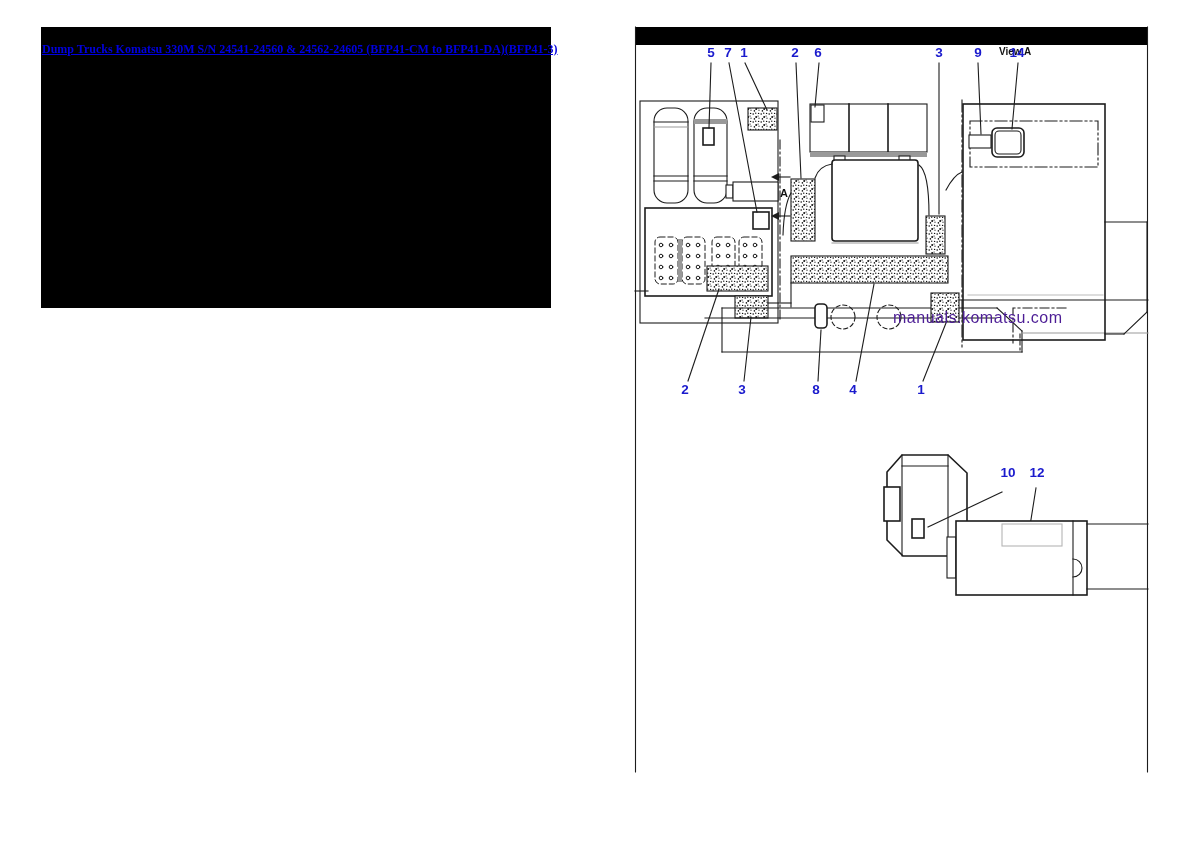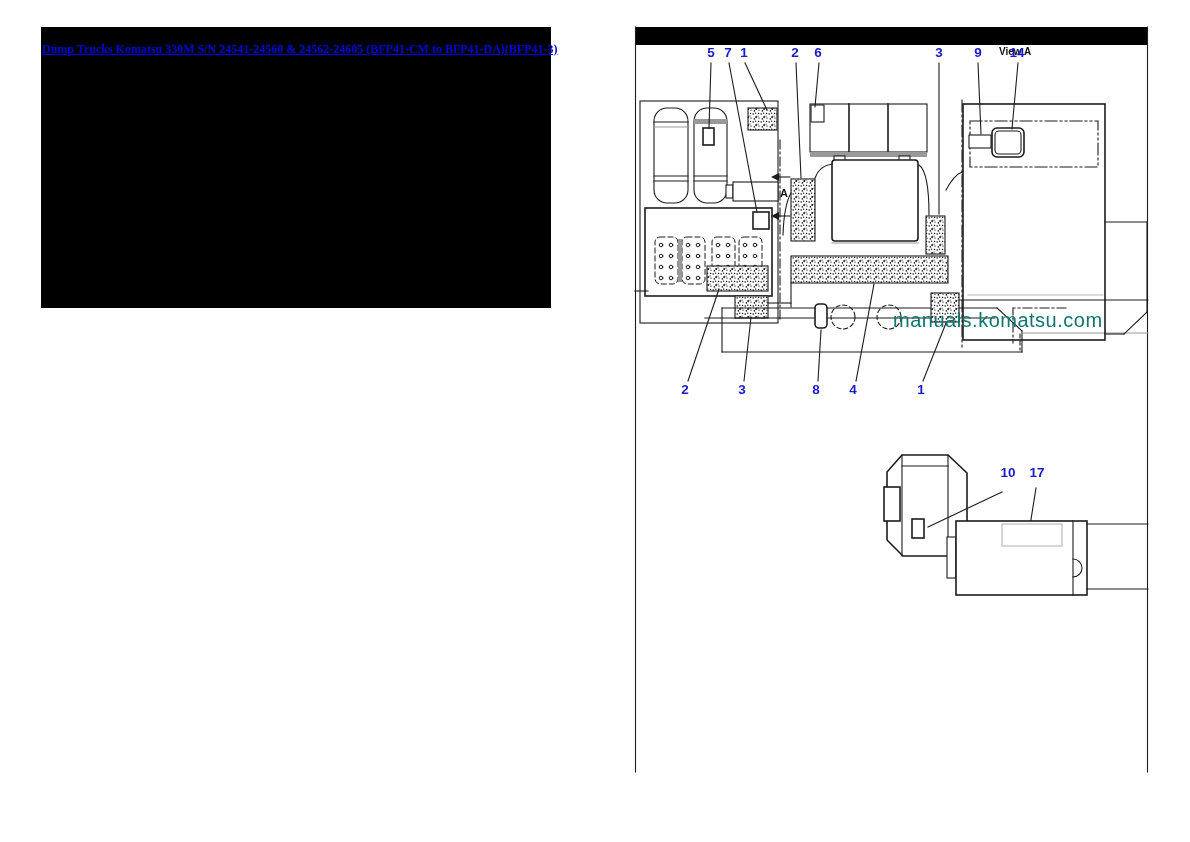--- a/index.html
+++ b/index.html
@@ -10,21 +10,21 @@
   .title-link{position:absolute;left:1px;top:15px;white-space:nowrap;
 n        color:#0000e0;}
   .title-link{font-family:"Liberation Serif",serif;font-weight:700;font-size:12px;
         color:#0000e0;text-decoration:underline;cursor:pointer;}
   
   .callout{position:absolute;transform:translateX(-50%);color:#1a1acd;
         font-size:13.5px;font-weight:700;line-height:14px;}
   .view-label{position:absolute;left:999px;top:46px;color:#111;
         font-weight:700;font-size:10px;}
   .section-a{position:absolute;left:780px;top:187px;color:#111;font-weight:700;font-size:11px;}
-  .watermark{position:absolute;left:893px;top:309px;color:#0f766e;font-size:20px;
+  .watermark{position:absolute;left:893px;top:309px;color:#4c1d95;font-size:16px;
         letter-spacing:.5px;}
   svg{position:absolute;left:0;top:0;}
   .draw *{fill:none;stroke:#1c1c1c;stroke-width:1.1;stroke-linecap:square;}
   .draw .wf{fill:#fff;}
   .draw .sp{fill:url(#stip);}
   .draw .gl{stroke:#999;}
   .draw .gl2{stroke:#bbb;}
   .draw .gf{fill:#999;stroke:none;}
   .draw .thk{stroke-width:1.6;}
   .draw .dd{stroke-dasharray:9 3 2 3;}
@@ -215,15 +215,15 @@
   <span class="callout" style="left:978px;top:46px">9</span>
   <span class="callout" style="left:1017px;top:46px">14</span>
 
   <span class="callout" style="left:685px;top:383px">2</span>
   <span class="callout" style="left:742px;top:383px">3</span>
   <span class="callout" style="left:816px;top:383px">8</span>
   <span class="callout" style="left:853px;top:383px">4</span>
   <span class="callout" style="left:921px;top:383px">1</span>
 
   <span class="callout" style="left:1008px;top:466px">10</span>
-  <span class="callout" style="left:1037px;top:466px">17</span>
+  <span class="callout" style="left:1037px;top:466px">12</span>
 
 </div>
 
 </body></html>

